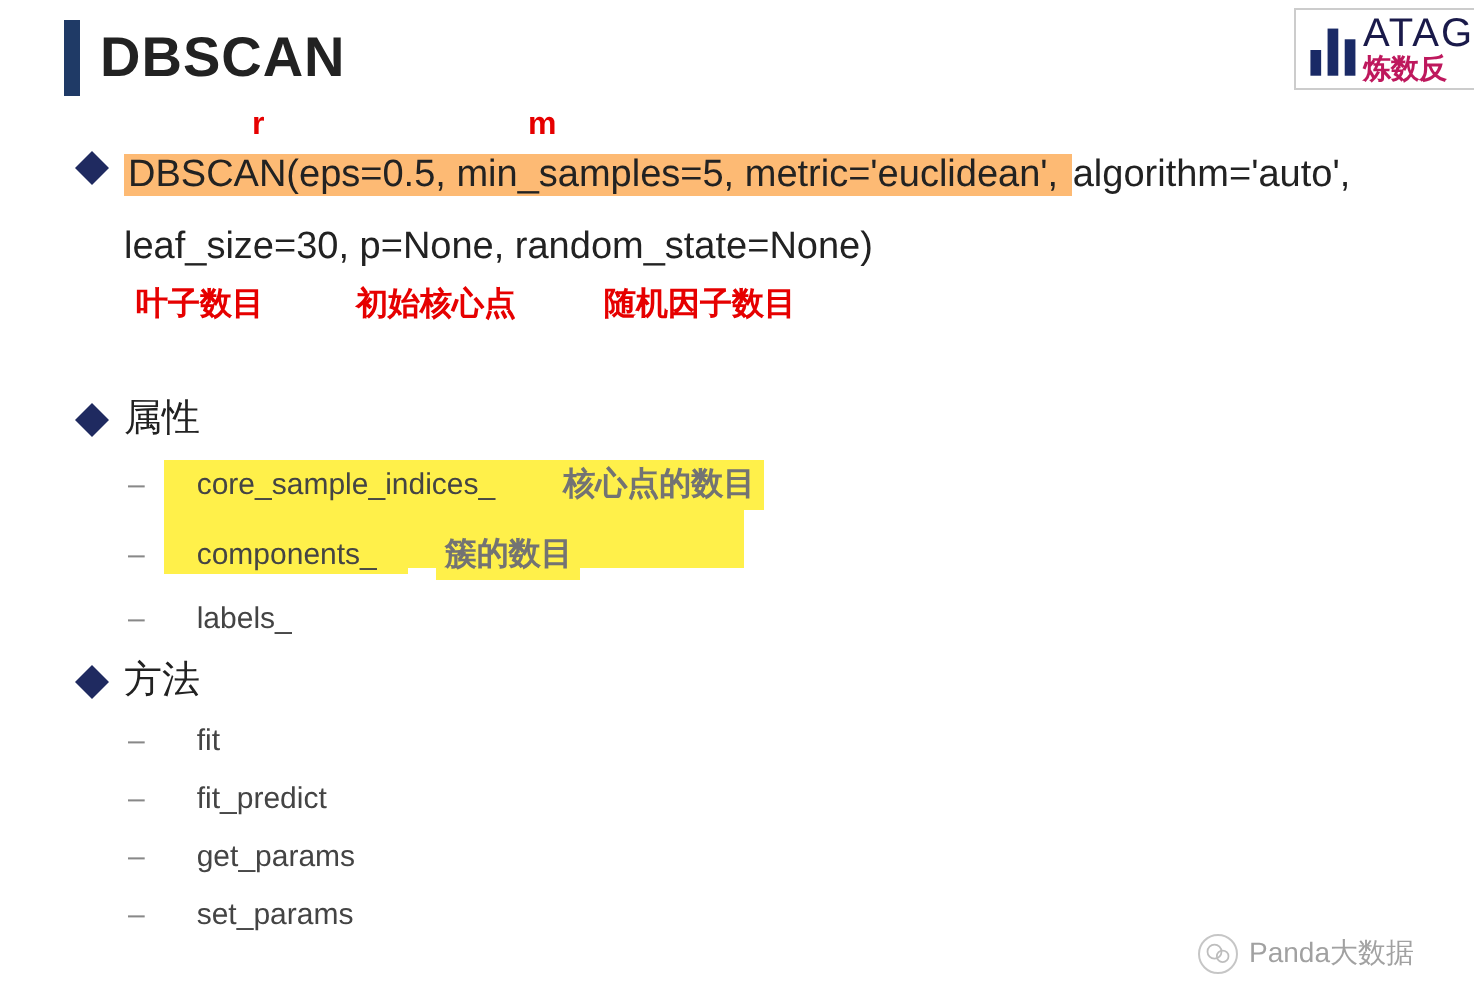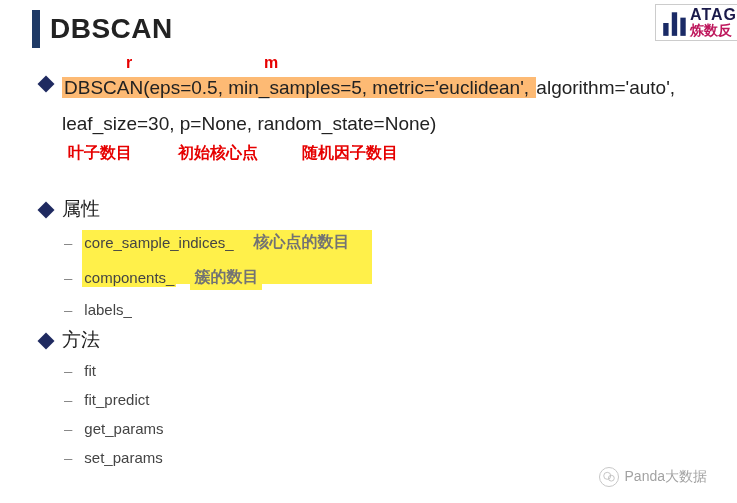--- a/index.html
+++ b/index.html
@@ -45,22 +45,22 @@
     border-right: none;
     padding: 2px 0 2px 6px;
     background: #fff;
   }
   .brand-icon {
     width: 26px;
     height: 30px;
     margin-right: 2px;
   }
   .brand-text-line1 {
-    font-size: 16px;
-    font-weight: 700;
+    font-size: 20px;
+    font-weight: 400;
     color: #1a1a4a;
     letter-spacing: 1px;
     line-height: 1;
   }
   .brand-text-line2 {
     font-size: 14px;
     font-weight: 700;
     color: #be185d;
     line-height: 1.1;
   }
@@ -111,21 +111,21 @@
     margin-top: 6px;
     padding: 2px 0;
   }
   .dash {
     color: #888;
     margin-left: 24px;
     margin-right: 10px;
     font-size: 15px;
   }
   .subitem .label-text {
-    padding: 1px 2px;
+    padding: 1px 16px;
   }
   .hl-row .label-text, .hl-row .note { background: #fff04a; }
   .note {
     color: #737373;
     font-weight: 700;
     font-size: 16px;
     margin-left: 14px;
     padding: 2px 4px;
   }
   .watermark {

